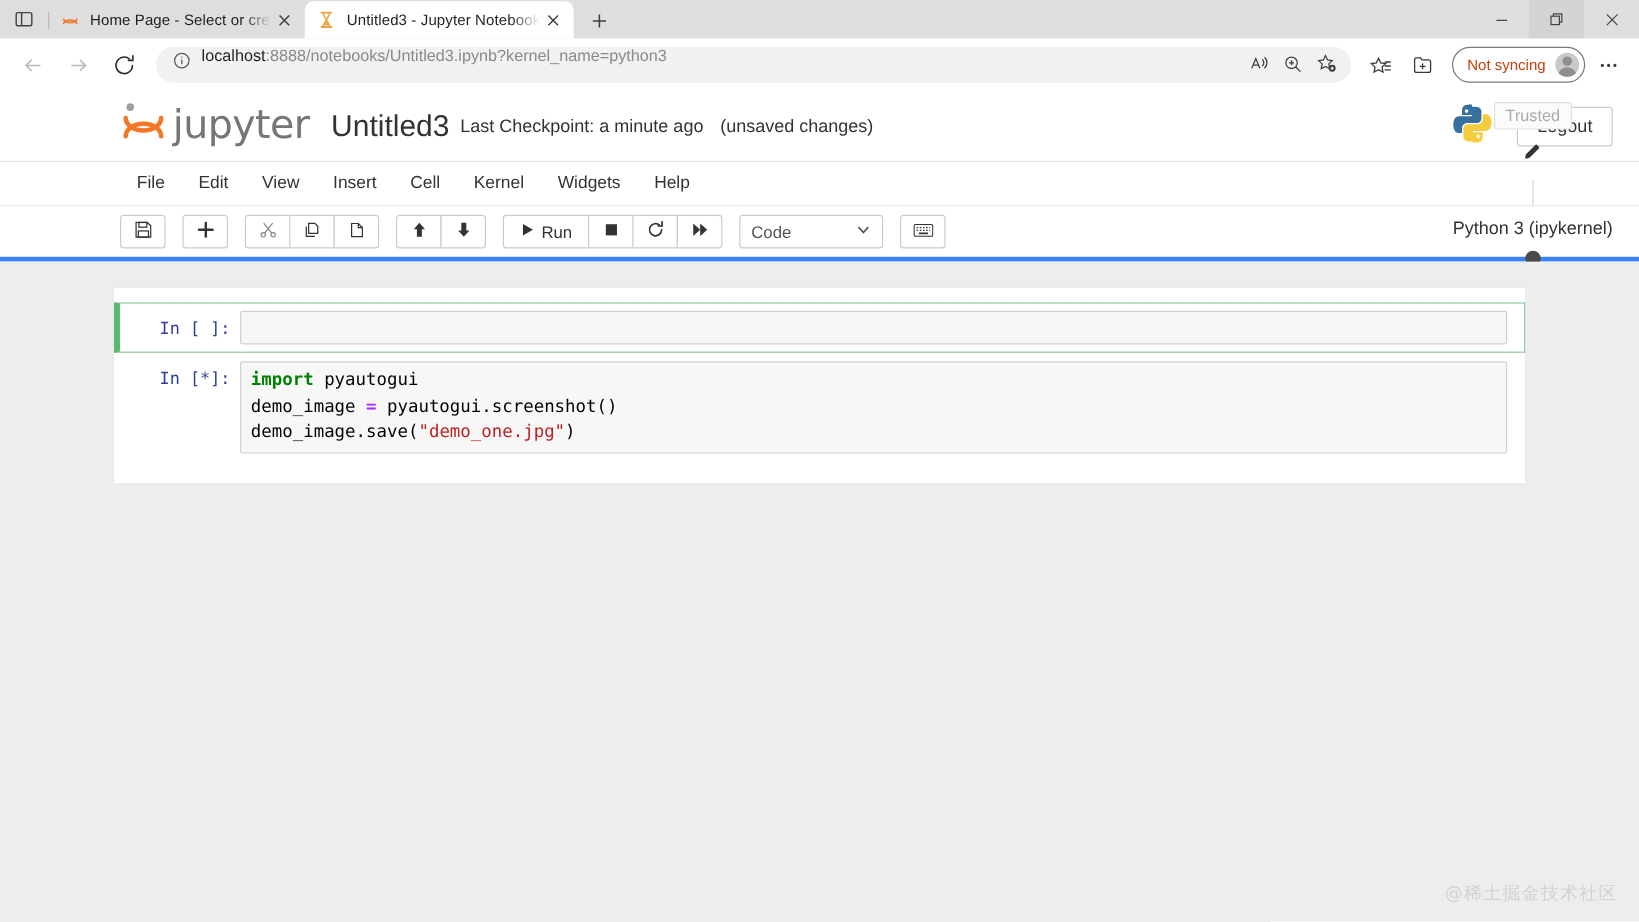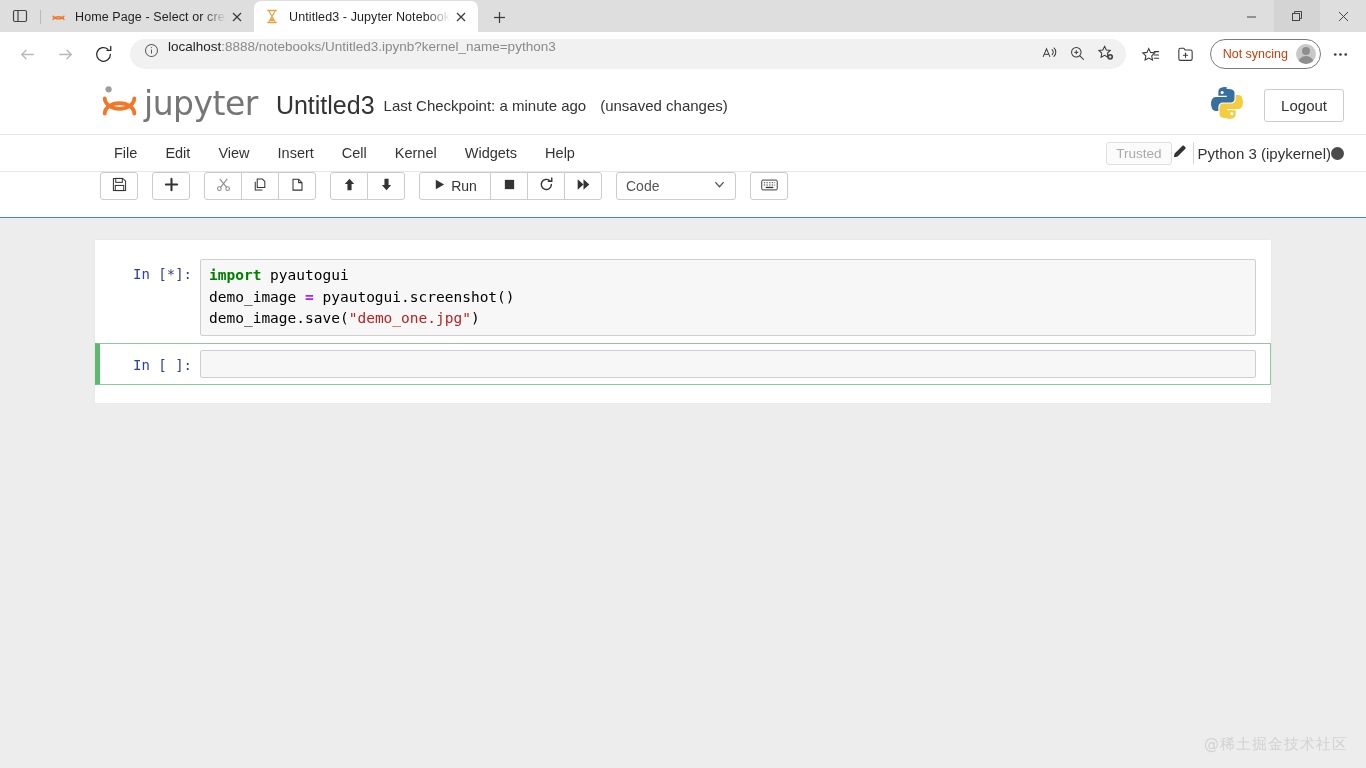--- a/index.html
+++ b/index.html
@@ -291,20 +291,22 @@
   .menu-item {
     font-size: 14.5px;
     color: #333333;
     padding: 6px 14px;
     border-radius: 3px;
   }
   .menubar-right {
     margin-left: auto;
     display: flex;
     align-items: center;
+    gap: 10px;
+    flex-direction: column;
   }
   .trusted {
     font-size: 13.5px;
     color: #aaaaaa;
     border: 1px solid #e0e0e0;
     border-radius: 3px;
     padding: 3px 9px;
     background: #fbfbfb;
   }
   .menubar-divider {
@@ -321,23 +323,23 @@
     width: 13px;
     height: 13px;
     border-radius: 50%;
     background: #4a4a4a;
   }
 
   
   .jp-toolbar {
     height: 46px;
     background: #ffffff;
-    border-bottom: 1px solid #3b82f6;
-    display: flex;
-    align-items: flex-start;
+    border-bottom: 4px solid #3b82f6;
+    display: flex;
+    align-items: center;
     padding: 0 22px 0 100px;
     box-sizing: border-box;
     gap: 14px;
   }
   .btn-group {
     display: flex;
   }
   .tbtn {
     height: 28px;
     min-width: 38px;
@@ -779,31 +781,31 @@
               <line x1="5" y1="9.6" x2="13" y2="9.6" stroke-width="1.4"></line>
             </svg>
           </span>
         </div>
       </div>
     </div>
 
     <div class="nb-body">
       <div class="nb-container">
 
+        <div class="cell selected">
+          <div class="prompt">In [ ]:</div>
+          <div class="cell-input empty"></div>
+        </div>
+
         <div class="cell">
           <div class="prompt">In [*]:</div>
           <div class="cell-input"><span class="tok-kw">import</span><span> pyautogui</span>
 <span>demo_image </span><span class="tok-op">=</span><span> pyautogui.screenshot()</span>
 <span>demo_image.save(</span><span class="tok-str">"demo_one.jpg"</span><span>)</span></div>
         </div>
 
-        <div class="cell selected">
-          <div class="prompt">In [ ]:</div>
-          <div class="cell-input empty"></div>
-        </div>
-
       </div>
 
       <div class="watermark">@稀土掘金技术社区</div>
     </div>
 
   </div>
 </div>
 
 </body></html>

